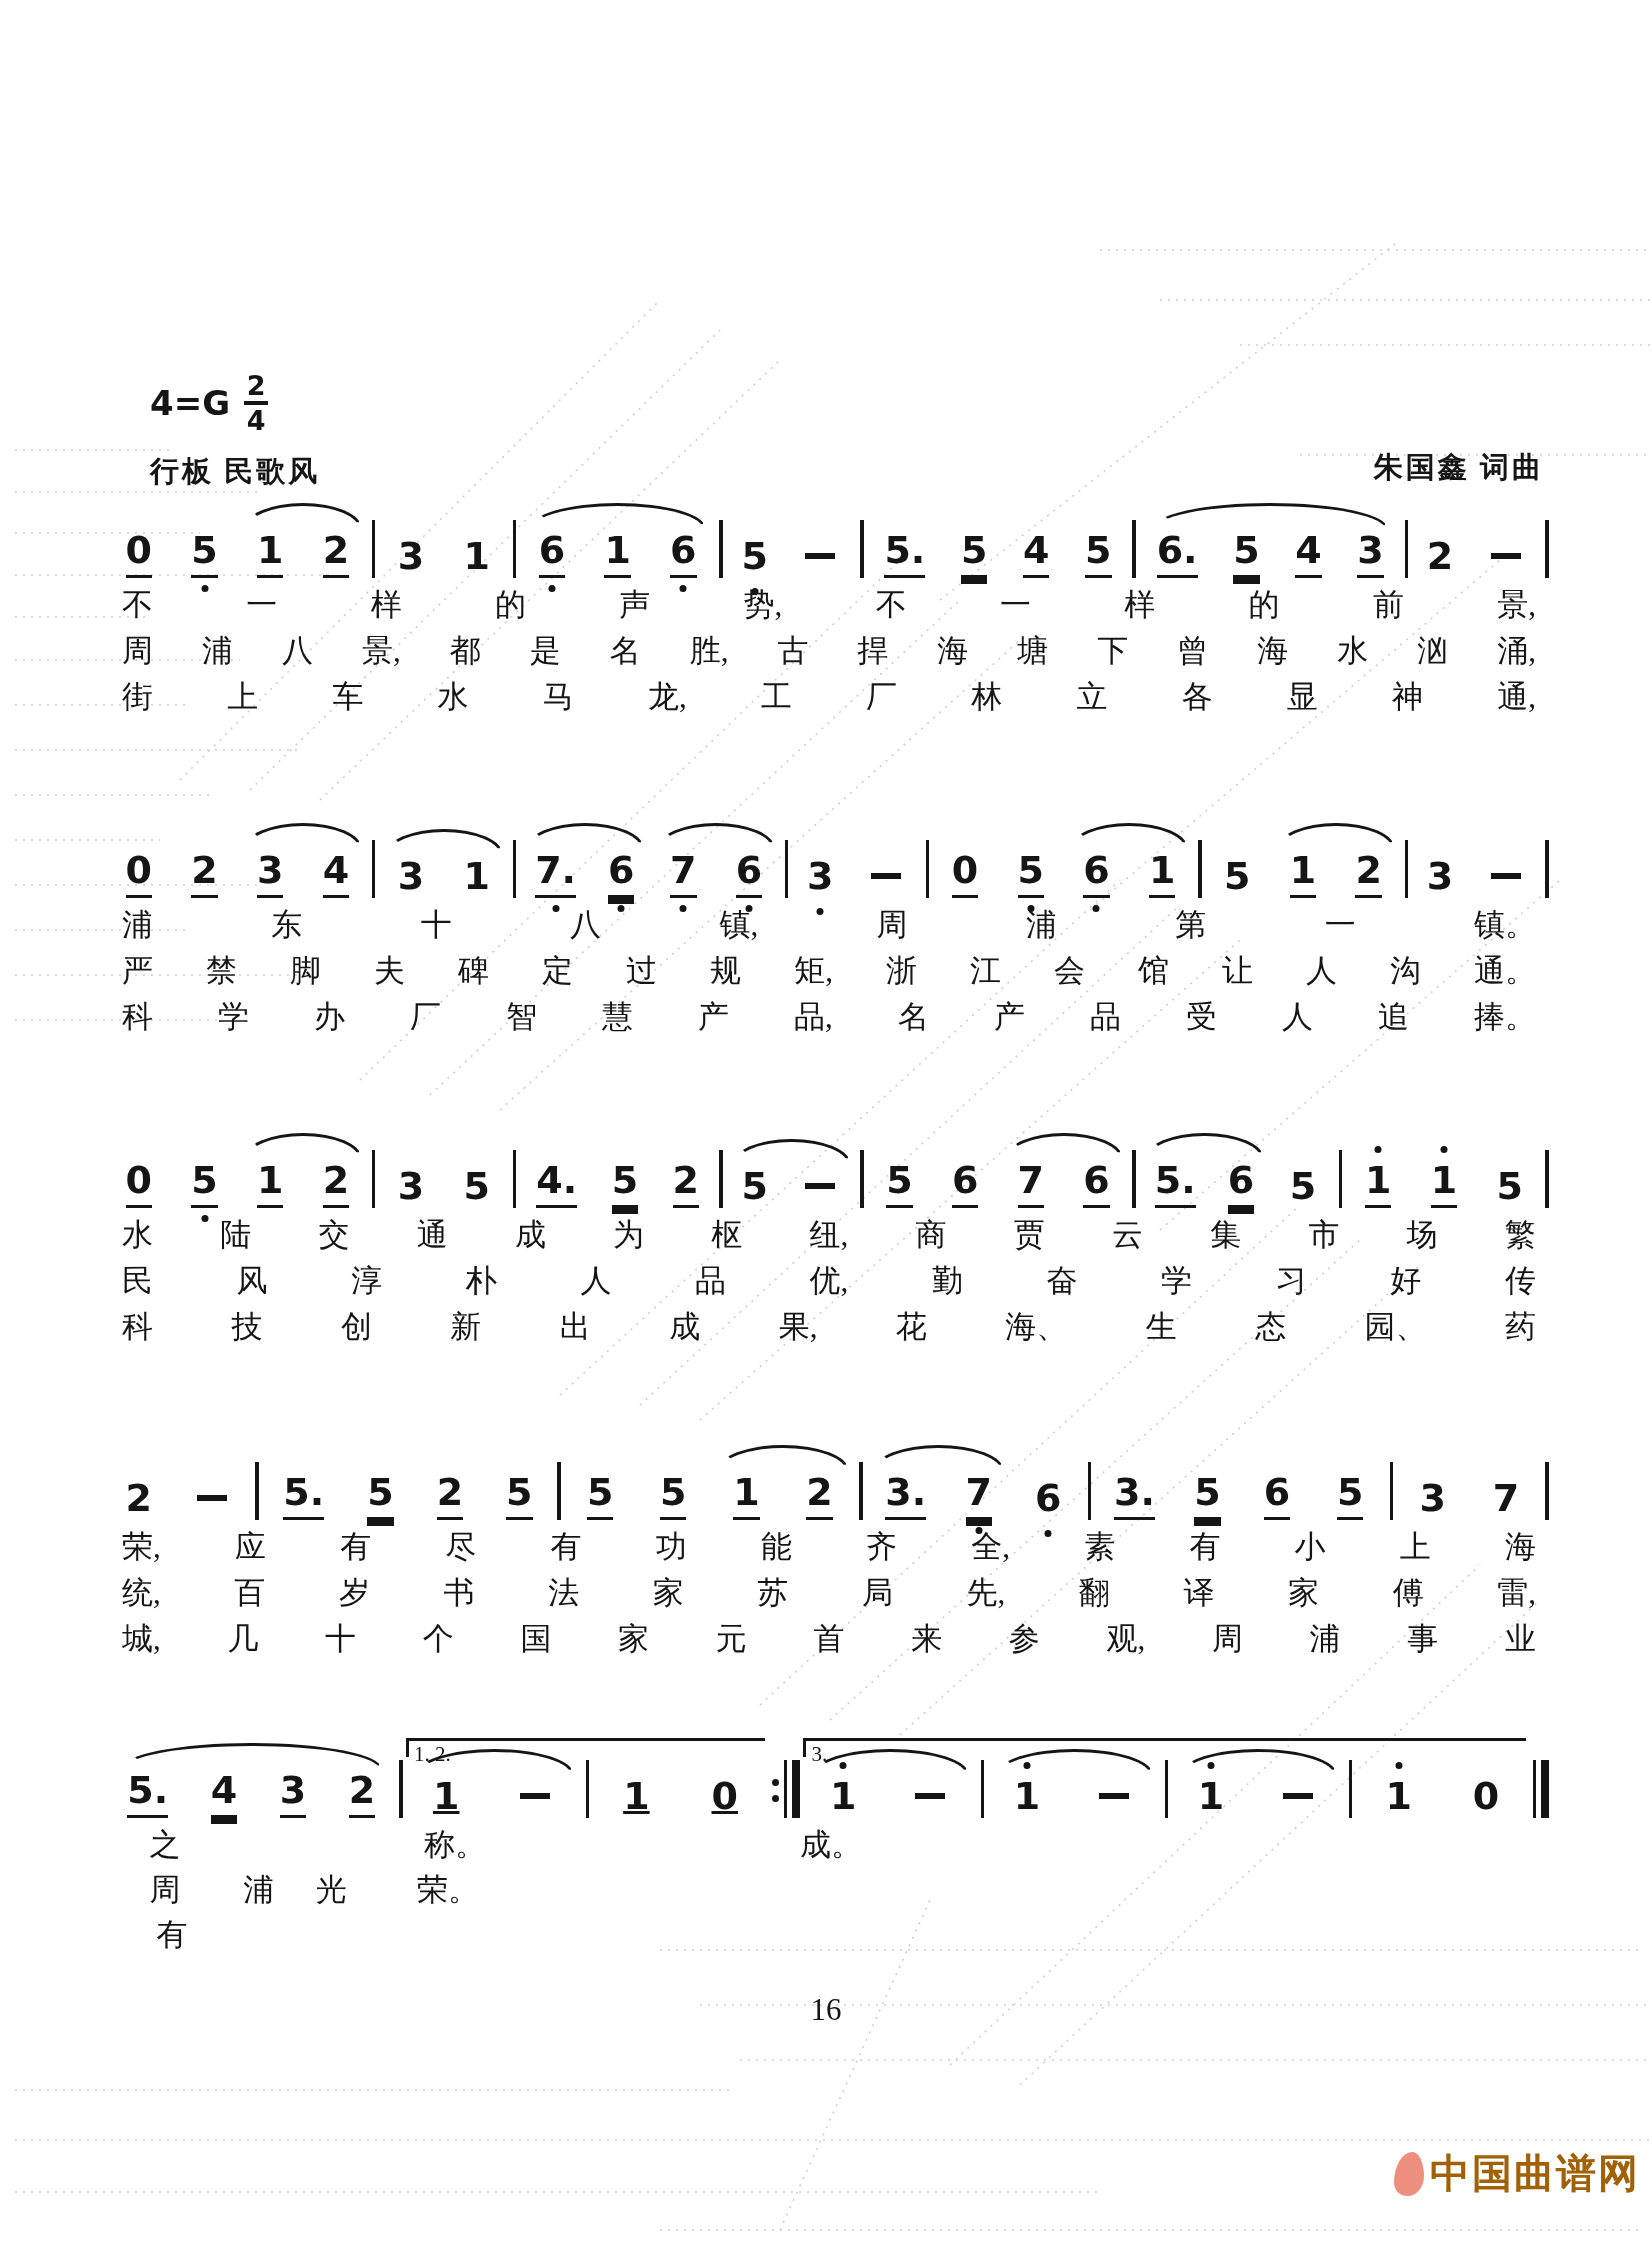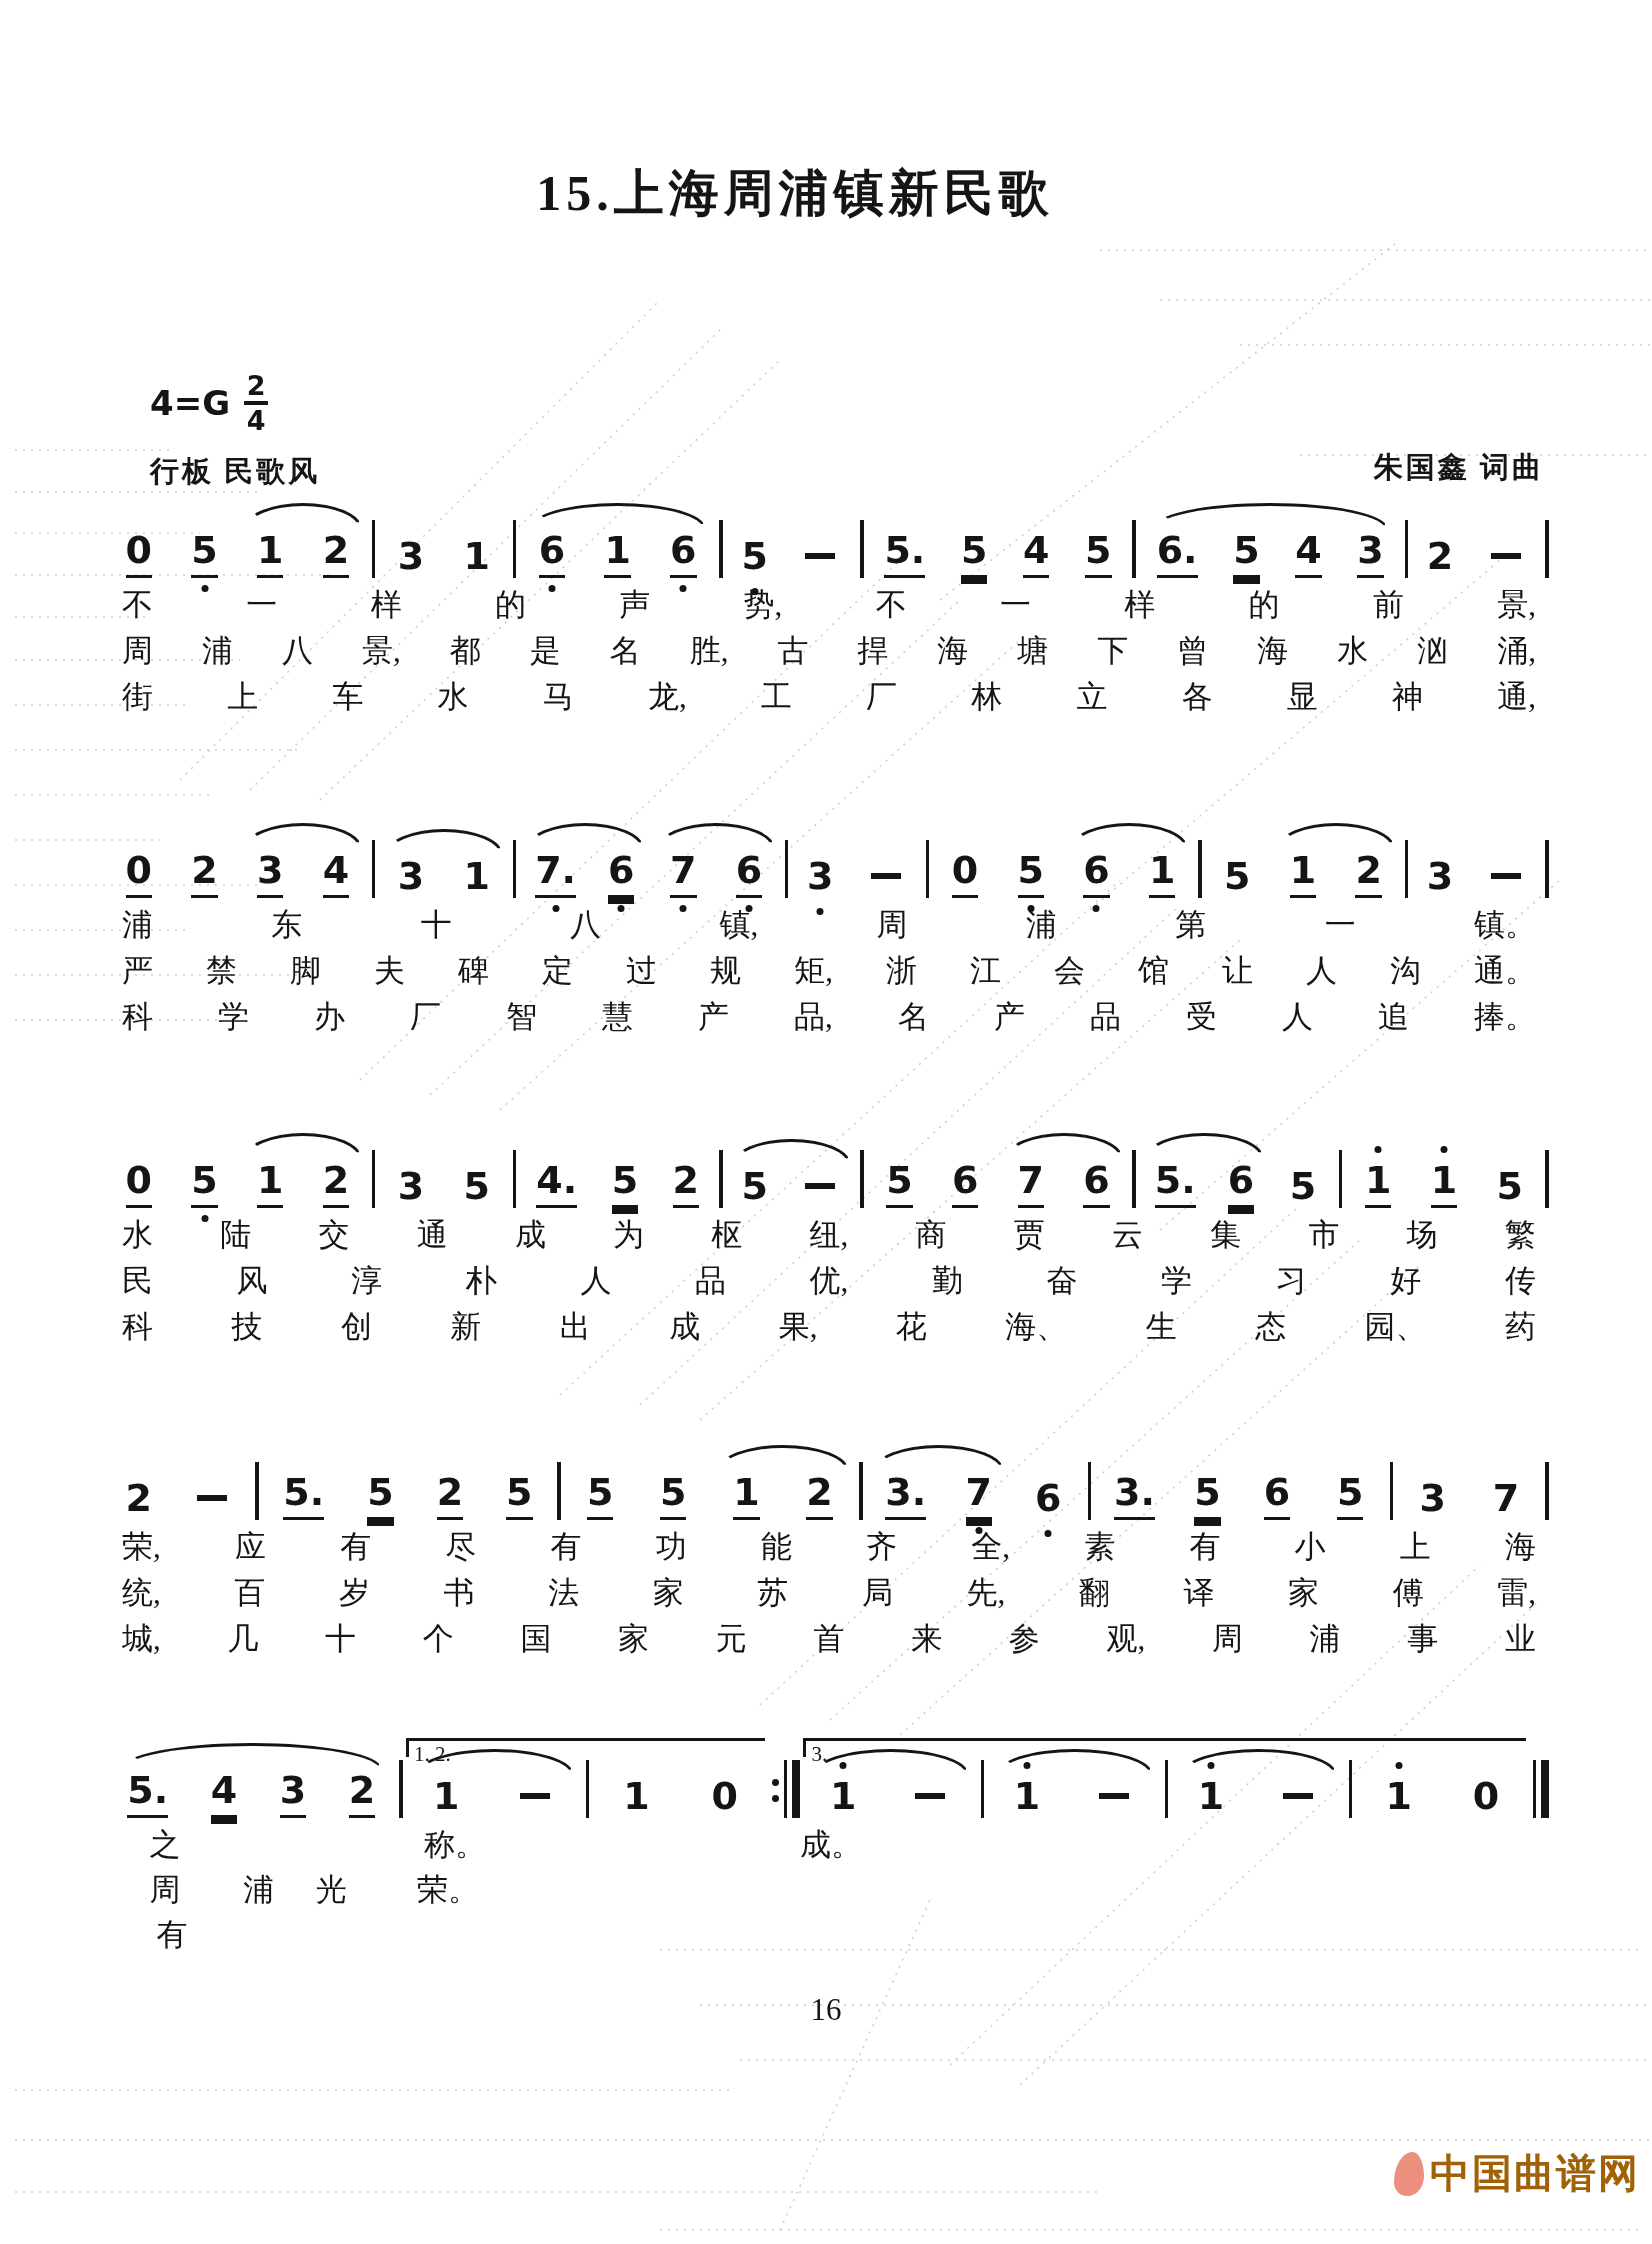--- a/index.html
+++ b/index.html
@@ -99,21 +99,20 @@
       <line x1="660" y1="1950" x2="1640" y2="1950"></line>
         <line x1="700" y1="2005" x2="1652" y2="2005"></line>
       <line x1="740" y1="2060" x2="1652" y2="2060"></line>
         <line x1="15" y1="2090" x2="730" y2="2090"></line>
       <line x1="15" y1="2140" x2="1652" y2="2140"></line>
         <line x1="15" y1="2192" x2="1100" y2="2192"></line>
       <line x1="660" y1="2230" x2="1640" y2="2230"></line>
     </g>
   </svg>
 
-  <h1 class="title">15.上海周浦镇新民歌</h1>
 
   <div class="keysig">
     <span>4=G</span>
     <span class="frac">
       <b>2</b>
       <span class="fline"></span>
       <b>4</b>
     </span>
   </div>
 
@@ -757,21 +756,21 @@
           <span class="note">
             <span class="dg u1">3</span>
           </span>
           <span class="note">
             <span class="dg u1">2</span>
           </span>
         </div>
         <span class="mbar">
           <span class="bline"></span>
         </span>
-        <div class="volta" style="flex-grow: 5;">
+        <div class="volta" style="flex-grow: 5; text-decoration: underline;">
           <div class="vbar"></div>
           <div class="vlabel">1. 2.</div>
           <div class="vcells">
             <div class="cell" style="flex-grow: 2;">
               <div class="arc"></div>
               <span class="note">
                 <span class="dg">1</span>
               </span>
               <span class="dash"></span>
             </div>

